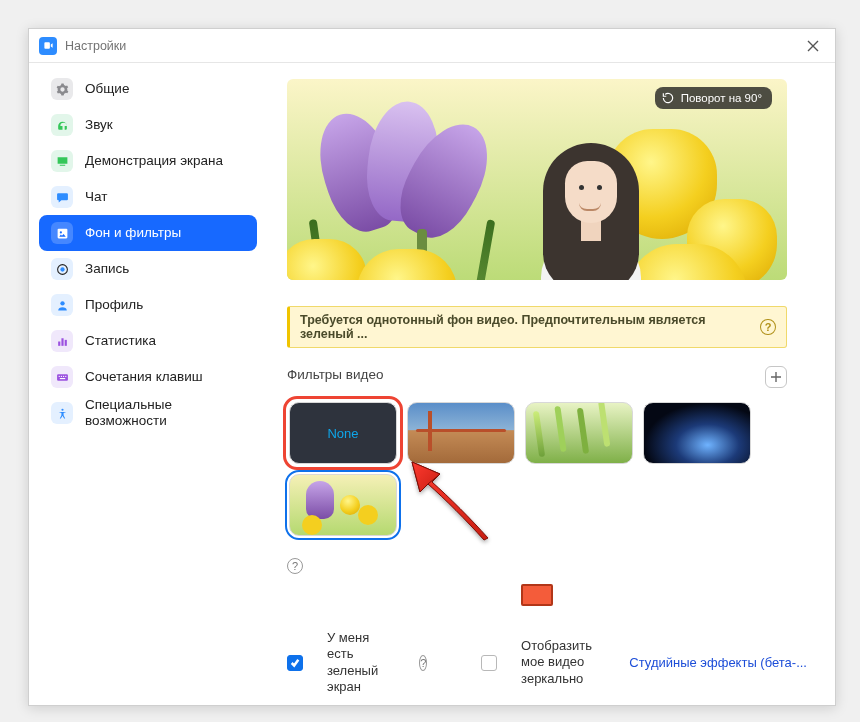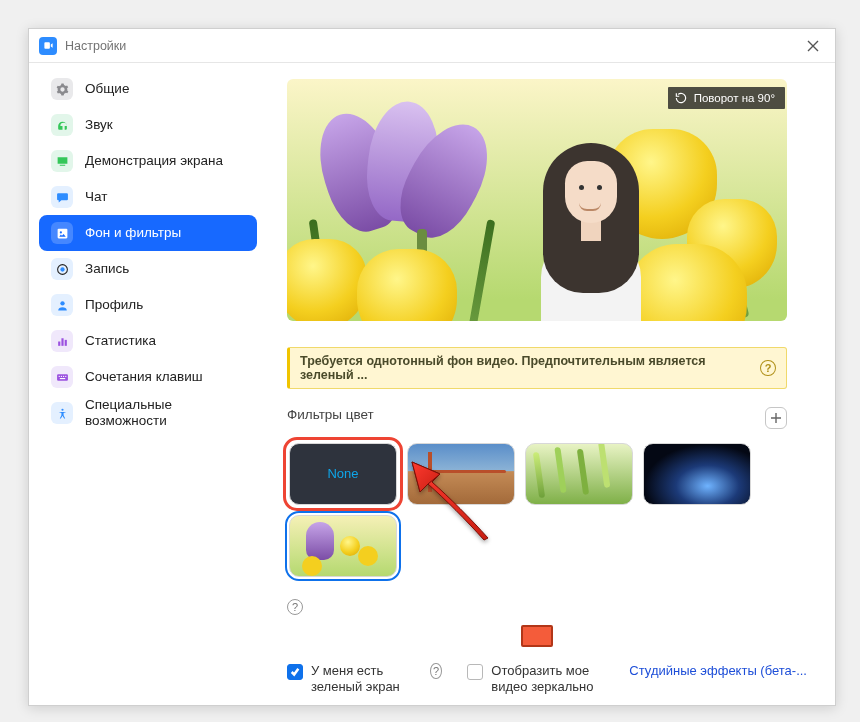--- a/index.html
+++ b/index.html
@@ -143,26 +143,26 @@
   }
   .preview .torso {
     position:absolute; left:14px; top:98px; width:100px; height:110px;
     background:#f3f3f3; border-radius: 40px 40px 10px 10px;
   }
   .preview .eye { position:absolute; width:5px; height:5px; background:#333; border-radius:50%; top:46px; }
   .preview .eL { left:52px; } .preview .eR { left:70px; }
   .preview .mouth { position:absolute; left:52px; top:64px; width:22px; height:8px; border-bottom:2px solid #b86; border-radius:0 0 12px 12px; }
 
   .rotate-pill {
-    position:absolute; top:8px; right:2px;
+    position:absolute; top:8px; right:15px;
     background: rgba(30,30,30,.78);
     color:#fff;
     font-size: 11.5px;
     padding: 4px 10px 4px 6px;
-    border-radius: 1px;
+    border-radius: 8px;
     display:flex; align-items:center; gap:6px;
     cursor:pointer;
   }
   .rotate-pill svg { width:14px; height:14px; fill:none; stroke:#fff; stroke-width:2; }
 
   .warning-bar {
     margin-top:26px;
     width:500px;
     background:#fff6d2;
     border:1px solid #f0d96b;
@@ -226,21 +226,21 @@
   }
   .qmark {
     width:16px; height:16px; border:1.3px solid #999; border-radius:50%;
     font-size:11px; display:flex; align-items:center; justify-content:center; color:#777;
   }
   .color-row { margin-top:10px; width:500px; display:flex; justify-content:center; }
   .color-swatch {
     width:32px; height:22px; background:#f45c3a; border:2px solid #b23618; border-radius:2px; cursor:pointer;
   }
 
-  .checks-row { margin-top:16px; font-size:13px; color:#333; display:flex; align-items:flex-start; gap:8px; width:520px; }
+  .checks-row { margin-top:24px; font-size:13px; color:#333; display:flex; align-items:center; gap:24px; width:520px; }
   .cbox {
     width:16px; height:16px; border-radius:3px; border:1.5px solid #b8b8b8; flex-shrink:0; margin-top:1px;
     display:flex; align-items:center; justify-content:center; cursor:pointer; background:#fff;
   }
   .cbox.checked { background:#0e71eb; border-color:#0e71eb; }
   .cbox.checked svg { width:10px; height:10px; stroke:#fff; stroke-width:3; fill:none; }
   .chk-label { max-width:130px; line-height:1.25; }
   .studio-link { color:#1d4ed8; cursor:pointer; margin-left:auto; white-space:nowrap; }
 
   .arrow {
@@ -397,21 +397,21 @@
           <span>Поворот на 90°</span>
         </div>
       </div>
 
       <div class="warning-bar">
         <span>Требуется однотонный фон видео. Предпочтительным является зеленый ...</span>
         <div class="help">?</div>
       </div>
 
       <div class="tabs">
-        <div class="tab">Фильтры цвет</div>
+        <div class="tab">Фильтры видео</div>
         <div class="add-btn">
           <svg width="12" height="12" viewBox="0 0 12 12">
               <path d="M6 1v10M1 6h10" stroke="#666" stroke-width="1.4"></path>
             </svg>
         </div>
       </div>
 
       <div class="thumbs">
         <div class="thumb-wrap">
           <div class="thumb none">

